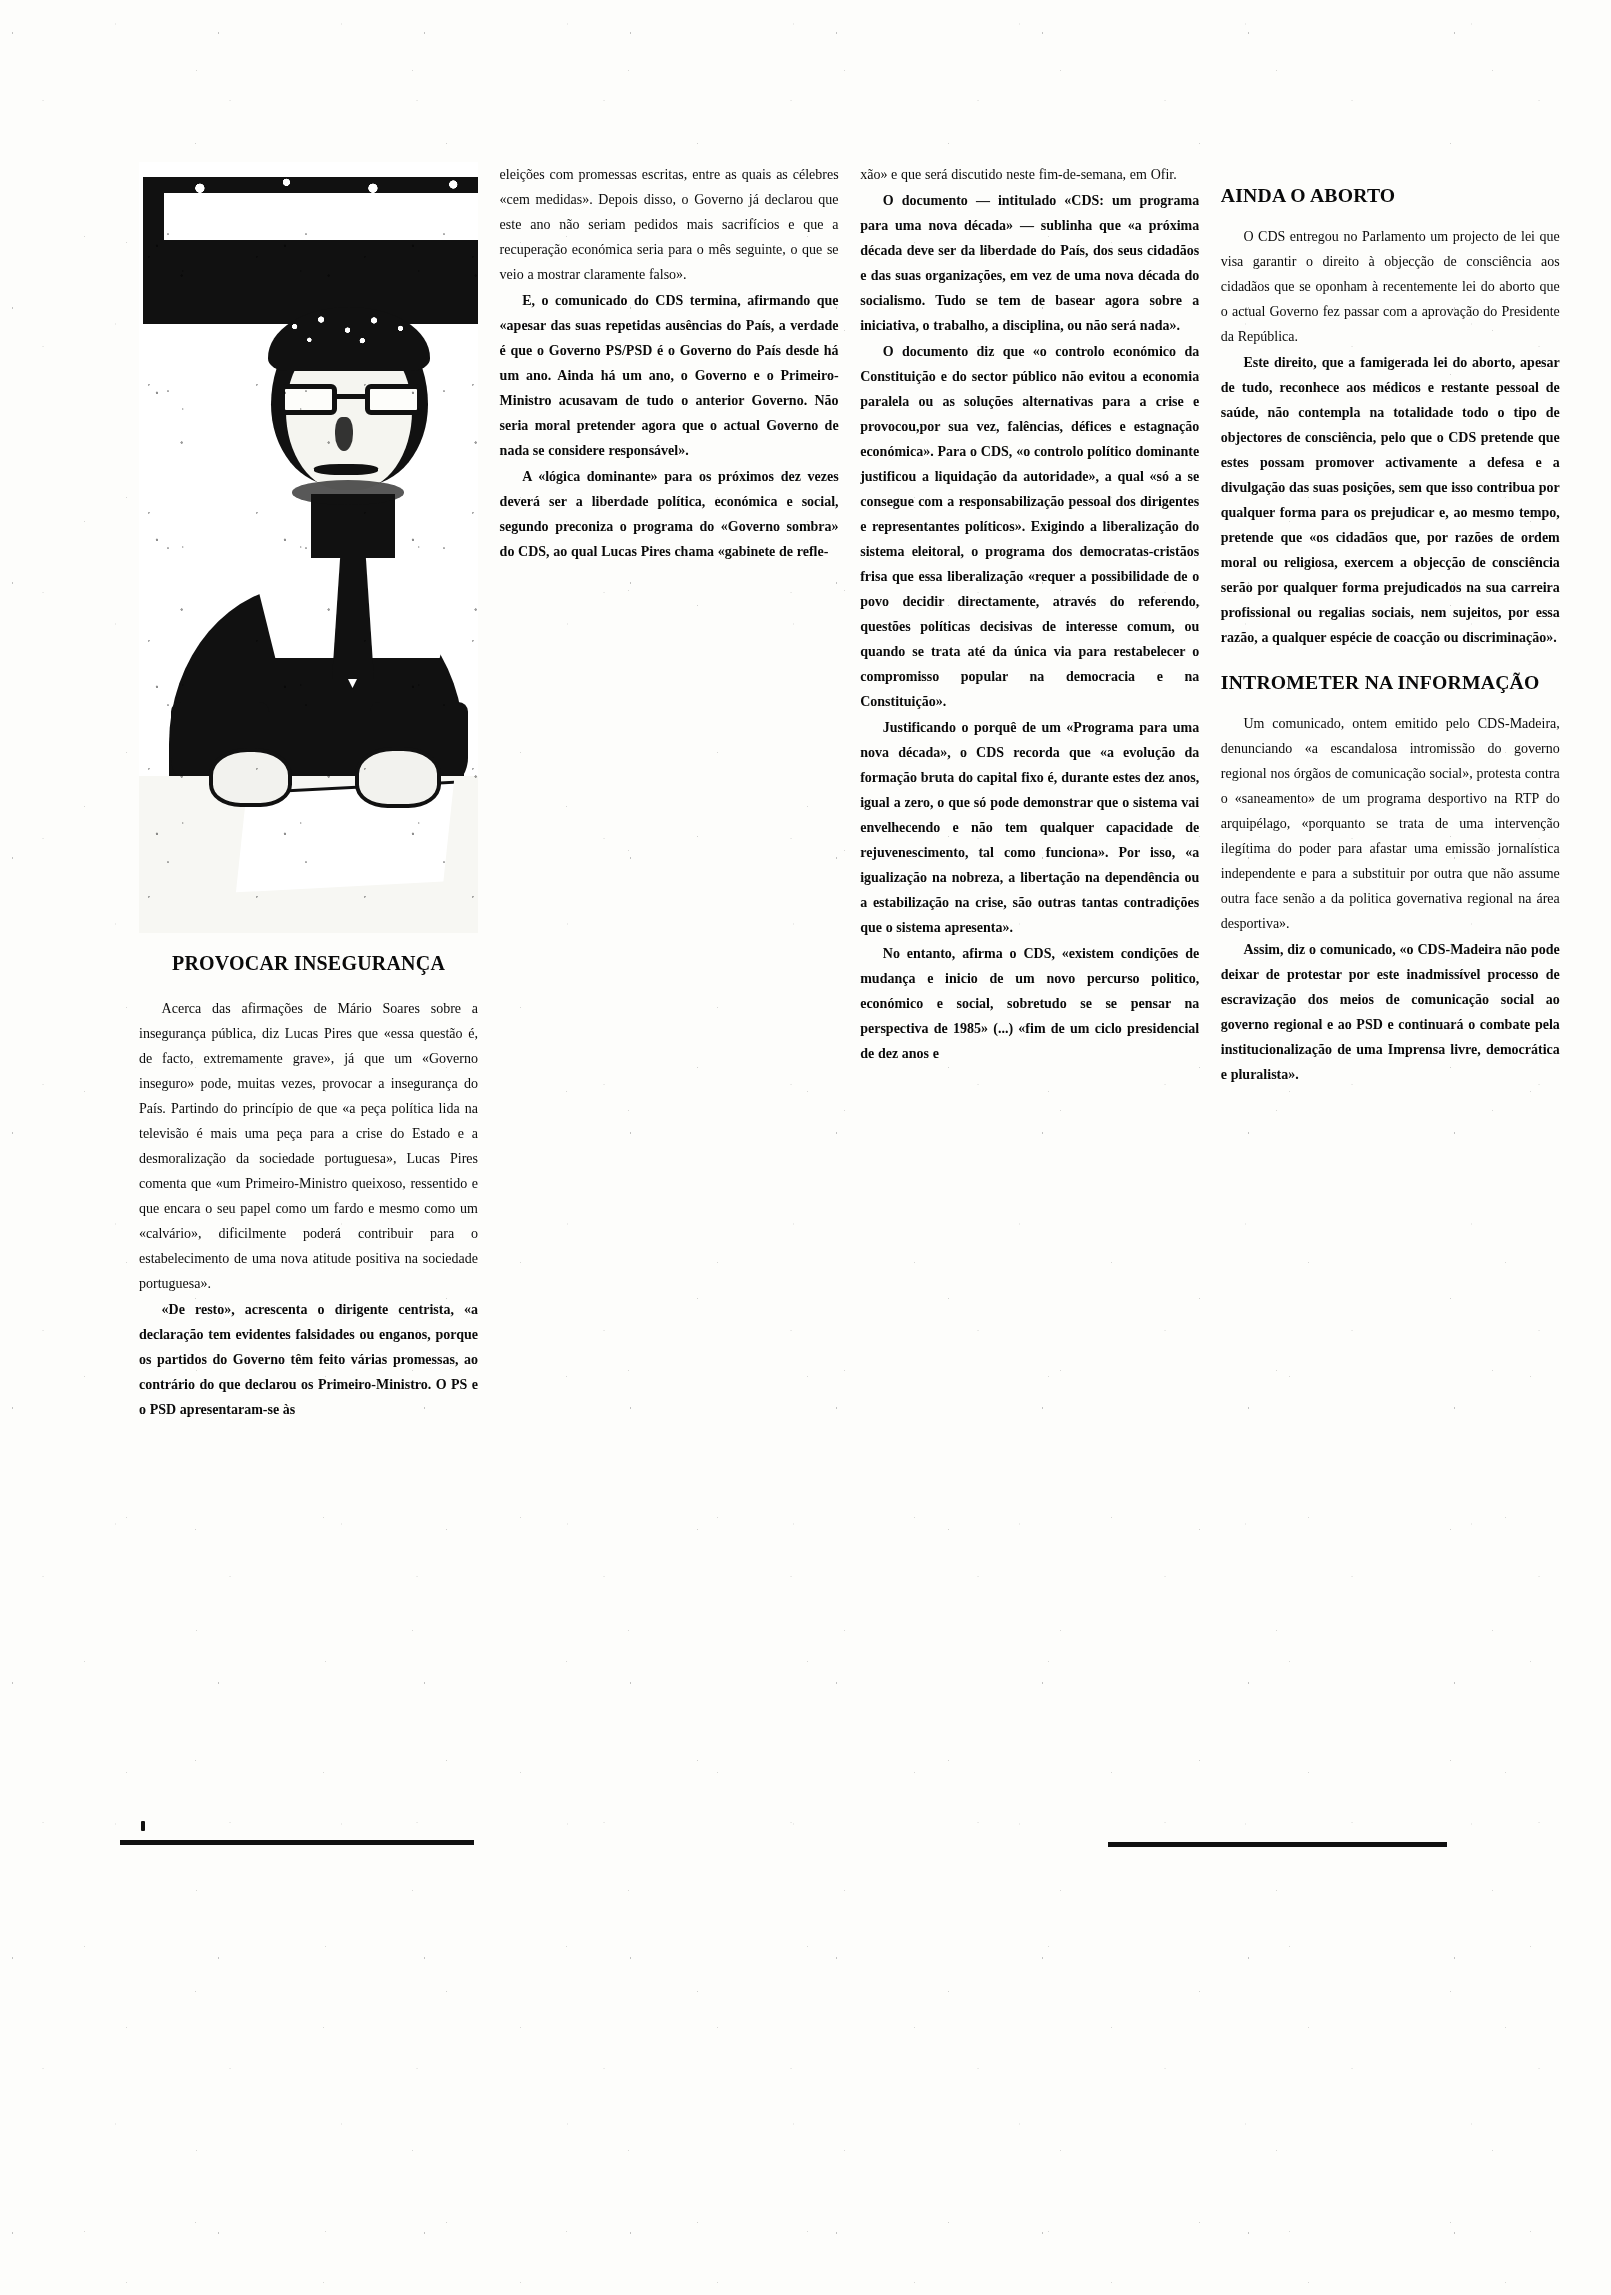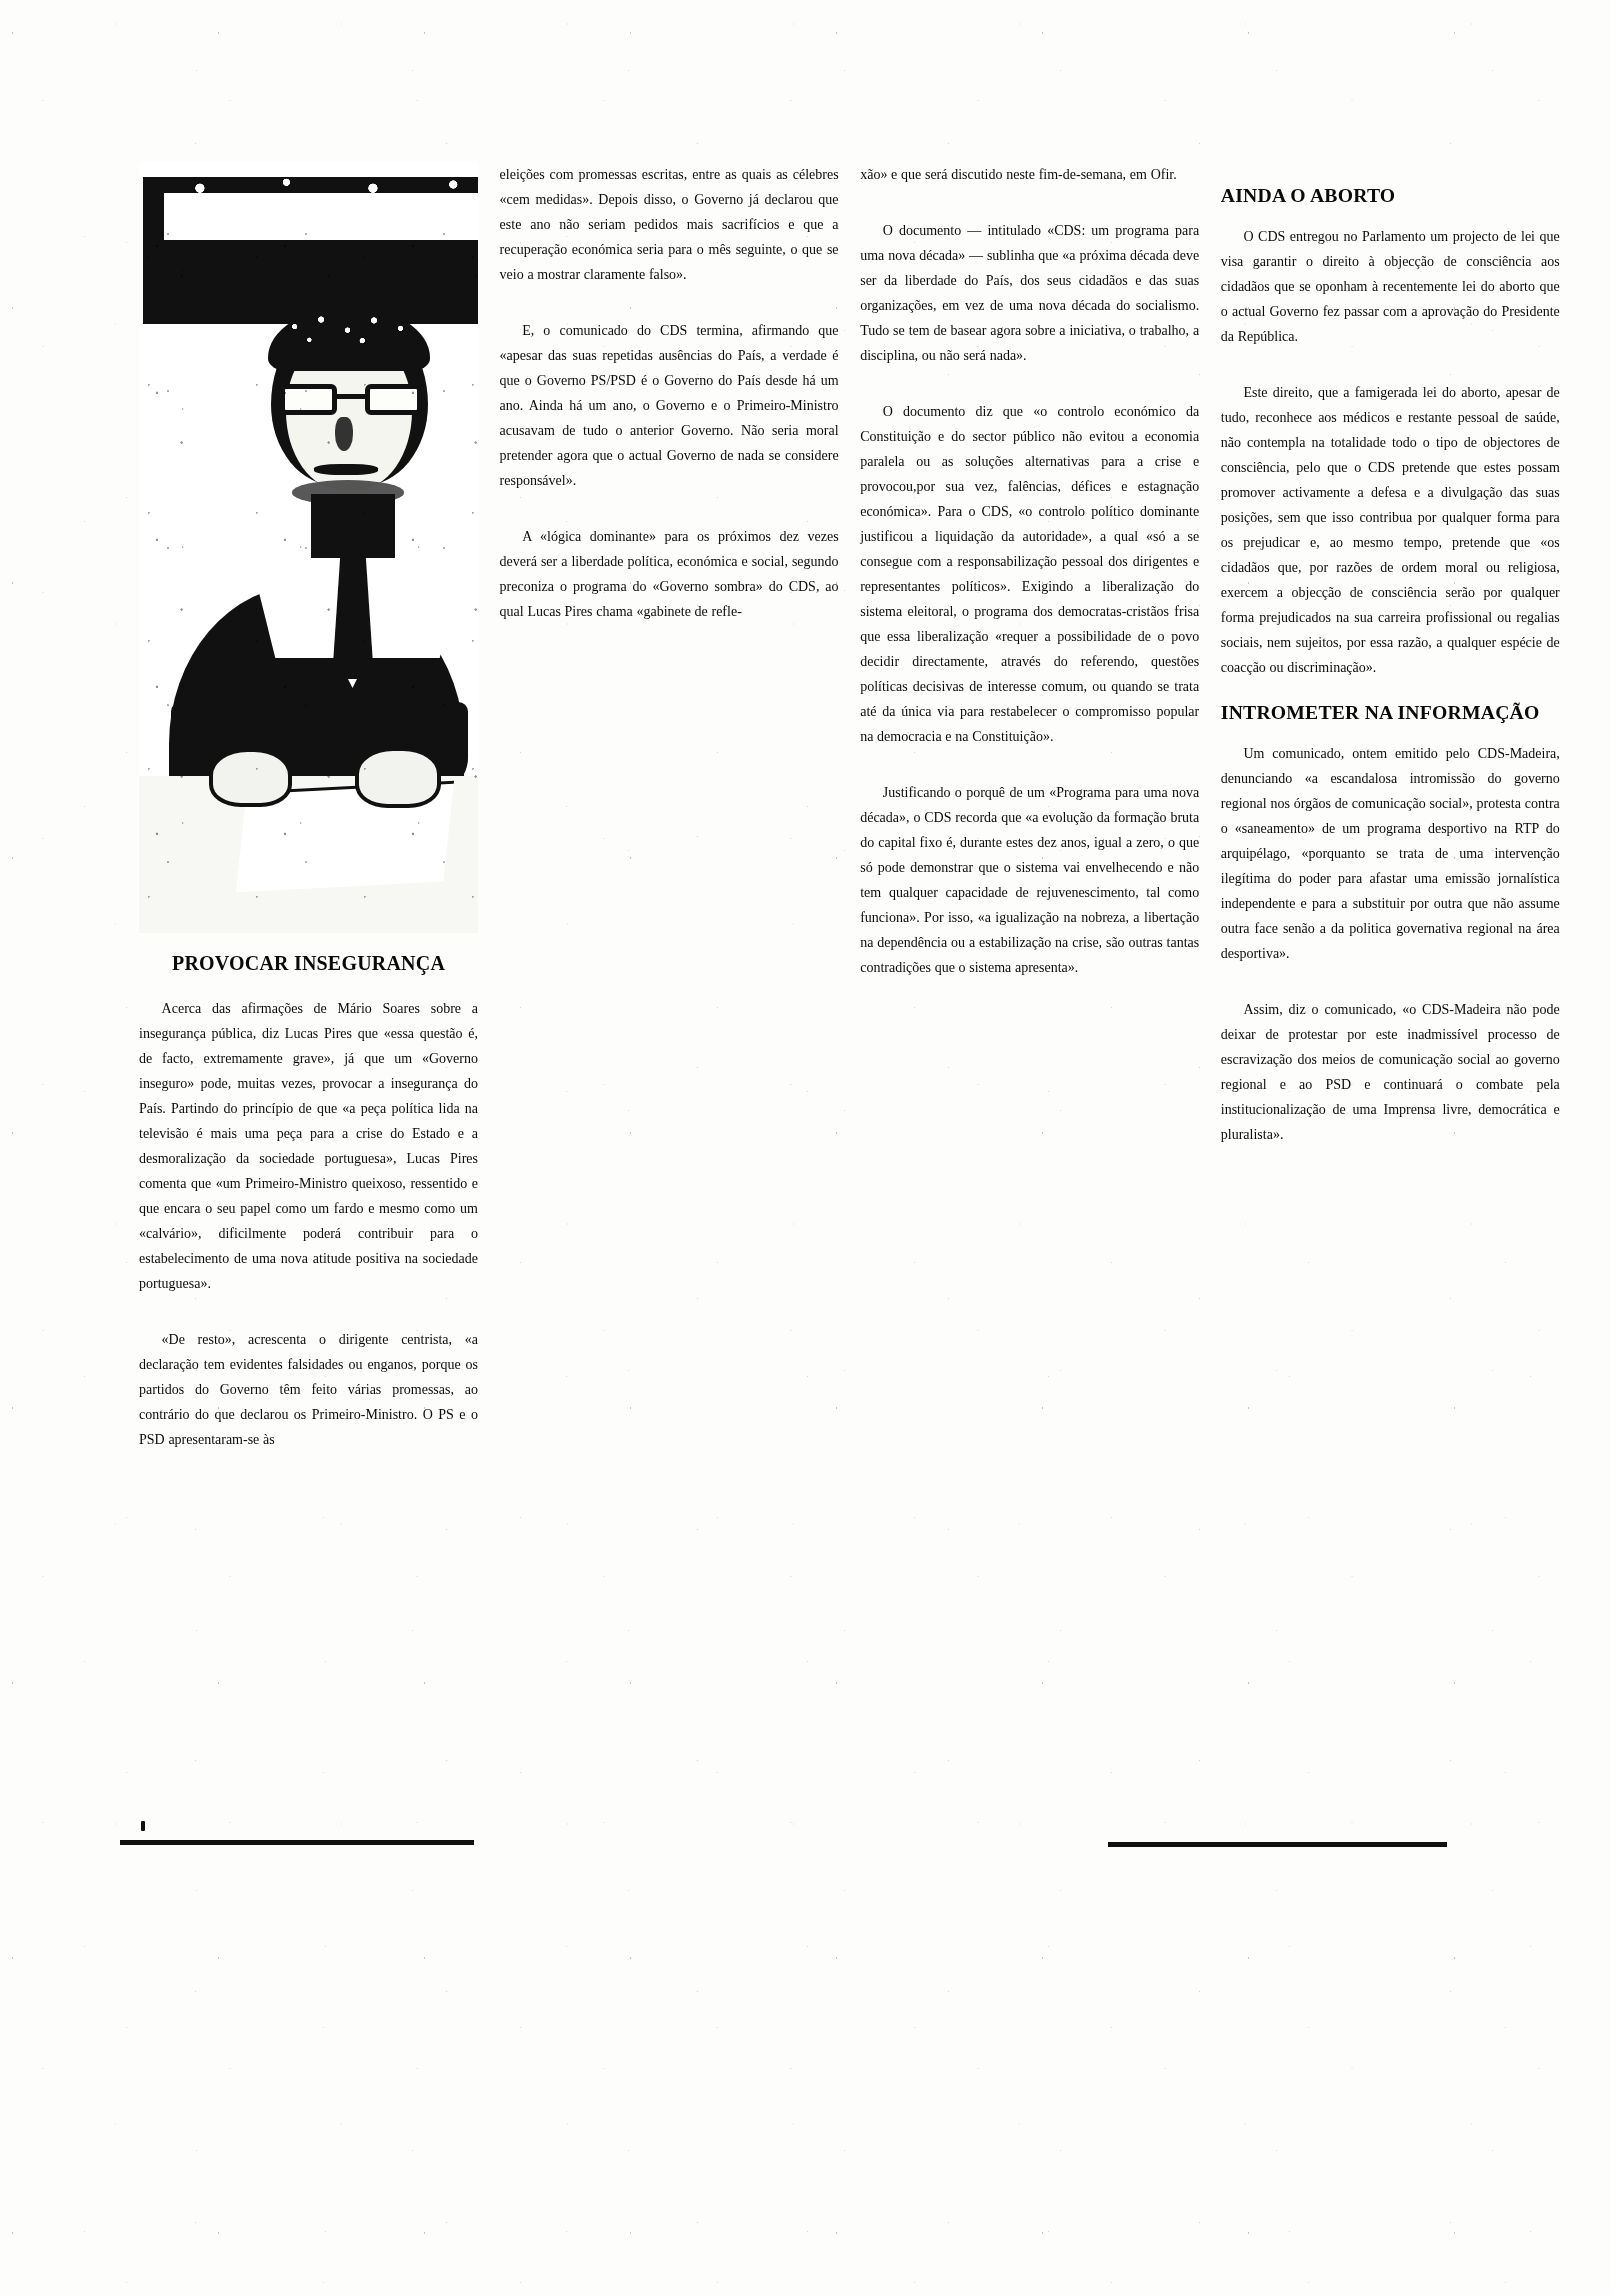--- a/index.html
+++ b/index.html
@@ -226,21 +226,21 @@
   p.body{
     margin:0 0 0 0;
     font-size:14px;
     line-height:25px;
     text-align:justify;
     text-justify:inter-word;
     text-indent:22.6px;
     hyphens:manual;
     word-spacing:0.2px;
   }
-  p.body + p.body{ margin-top:31px; }
+  p.body + p.body{ margin-top:1px;font-weight:bold; }
   p.body.cont{ text-indent:0; }
 
   .rule-bottom-left{
     position:absolute;
     left:120px;top:1840px;width:354px;height:5.4px;background:#111;
   }
   .rule-bottom-right{
     position:absolute;
     left:1108px;top:1842px;width:339px;height:4.9px;background:#111;
   }
@@ -310,20 +310,21 @@
 
 
         <p class="body">A «lógica dominante» para os próximos dez vezes deverá ser a liberdade política, económica e social, segundo preconiza o programa do «Governo sombra» do CDS, ao qual Lucas Pires chama «gabinete de refle-</p>
       </div>
 
       <div class="col">
         <p class="body cont">xão» e que será discutido neste fim-de-semana, em Ofir.</p>
         <p class="body">O documento — intitulado «CDS: um programa para uma nova década» — sublinha que «a próxima década deve ser da liberdade do País, dos seus cidadãos e das suas organizações, em vez de uma nova década do socialismo. Tudo se tem de basear agora sobre a iniciativa, o trabalho, a disciplina, ou não será nada».</p>
         <p class="body">O documento diz que «o controlo económico da Constituição e do sector público não evitou a economia paralela ou as soluções alternativas para a crise e provocou,por sua vez, falências, défices e estagnação económica». Para o CDS, «o controlo político dominante justificou a liquidação da autoridade», a qual «só a se consegue com a responsabilização pessoal dos dirigentes e representantes políticos». Exigindo a liberalização do sistema eleitoral, o programa dos democratas-cristãos frisa que essa liberalização «requer a possibilidade de o povo decidir directamente, através do referendo, questões políticas decisivas de interesse comum, ou quando se trata até da única via para restabelecer o compromisso popular na democracia e na Constituição».</p>
         <p class="body">Justificando o porquê de um «Programa para uma nova década», o CDS recorda que «a evolução da formação bruta do capital fixo é, durante estes dez anos, igual a zero, o que só pode demonstrar que o sistema vai envelhecendo e não tem qualquer capacidade de rejuvenescimento, tal como funciona». Por isso, «a igualização na nobreza, a libertação na dependência ou a estabilização na crise, são outras tantas contradições que o sistema apresenta».</p>
+        <p class="body">No entanto, afirma o CDS, «existem condições de mudança e inicio de um novo percurso politico, económico e social, sobretudo se se pensar na perspectiva de 1985» (...) «fim de um ciclo presidencial de dez anos e</p>
       </div>
 
       <div class="col">
 
         <h2 class="sec-head tight">AINDA O ABORTO</h2>
 
         <p class="body">O CDS entregou no Parlamento um projecto de lei que visa garantir o direito à objecção de consciência aos cidadãos que se oponham à recentemente lei do aborto que o actual Governo fez passar com a aprovação do Presidente da República.</p>
         <p class="body">Este direito, que a famigerada lei do aborto, apesar de tudo, reconhece aos médicos e restante pessoal de saúde, não contempla na totalidade todo o tipo de objectores de consciência, pelo que o CDS pretende que estes possam promover activamente a defesa e a divulgação das suas posições, sem que isso contribua por qualquer forma para os prejudicar e, ao mesmo tempo, pretende que «os cidadãos que, por razões de ordem moral ou religiosa, exercem a objecção de consciência serão por qualquer forma prejudicados na sua carreira profissional ou regalias sociais, nem sujeitos, por essa razão, a qualquer espécie de coacção ou discriminação».</p>
 
         <h2 class="sec-head tight">INTROMETER NA INFORMAÇÃO</h2>

